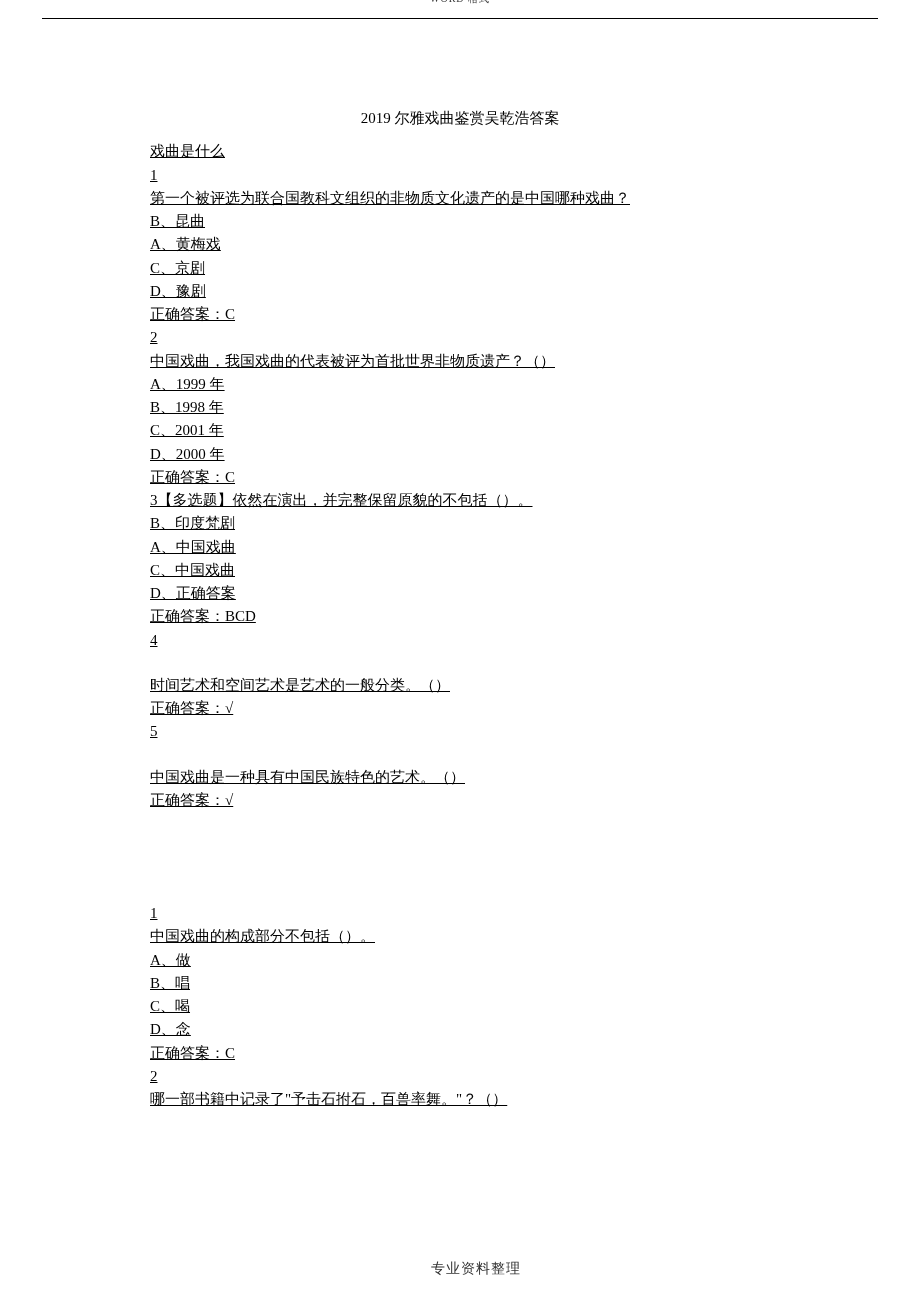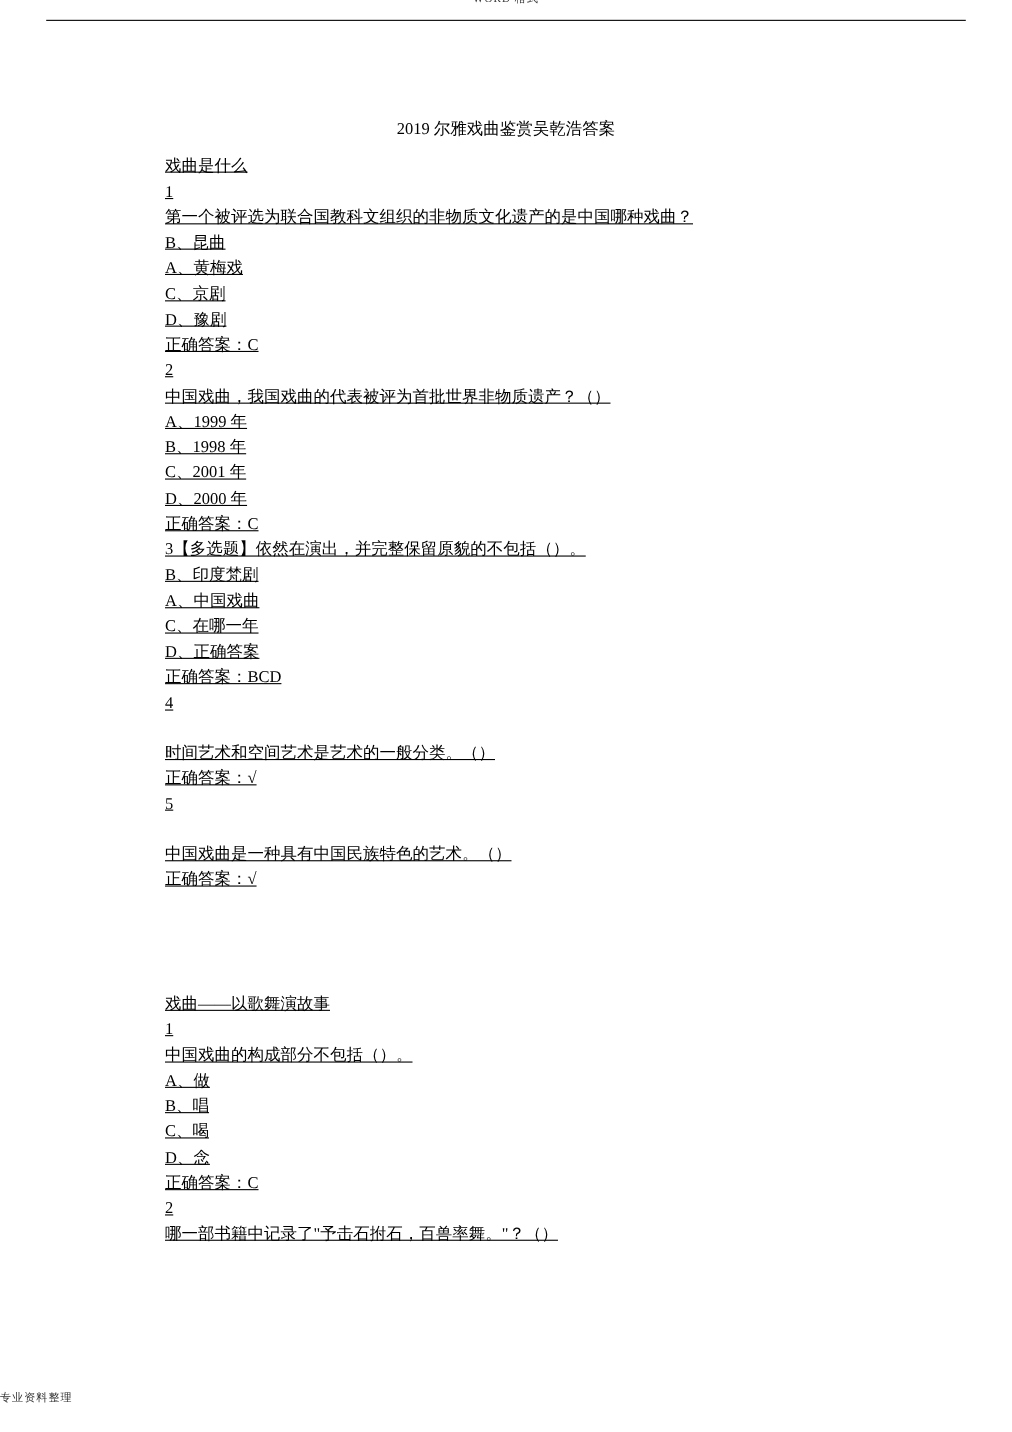--- a/index.html
+++ b/index.html
@@ -34,24 +34,25 @@
     font-size: 15px;
     margin-bottom: 10px;
   }
   .line { display: block; text-decoration: underline; }
   .spacer { height: 22px; }
   .big-spacer { height: 90px; }
   .footer {
     position: absolute;
     bottom: 16px;
     left: 0; right: 0;
-    text-align: left;
-    font-size: 10px;
+    text-align: center;
+    font-size: 14px;
     color: #333;
     letter-spacing: 1px;
+    padding-left: 32px;
   }
 </style>
 </head>
 <body>
 
 <div class="page">
 
   <div class="header-text">WORD 格式</div>
   <div class="top-rule"></div>
 
@@ -73,37 +74,36 @@
     <span class="line">中国戏曲，我国戏曲的代表被评为首批世界非物质遗产？（）</span>
     <span class="line">A、1999 年</span>
     <span class="line">B、1998 年</span>
     <span class="line">C、2001 年</span>
     <span class="line">D、2000 年</span>
     <span class="line">正确答案：C</span>
 
     <span class="line">3【多选题】依然在演出，并完整保留原貌的不包括（）。</span>
     <span class="line">B、印度梵剧</span>
     <span class="line">A、中国戏曲</span>
-    <span class="line">C、在哪一年</span>
+    <span class="line">C、中国戏曲</span>
     <span class="line">D、正确答案</span>
     <span class="line">正确答案：BCD</span>
 
     <span class="line">4</span>
     <div class="spacer"></div>
     <span class="line">时间艺术和空间艺术是艺术的一般分类。（）</span>
     <span class="line">正确答案：√</span>
 
     <span class="line">5</span>
     <div class="spacer"></div>
     <span class="line">中国戏曲是一种具有中国民族特色的艺术。（）</span>
     <span class="line">正确答案：√</span>
 
     <div class="big-spacer"></div>
 
-    <span class="line">戏曲——以歌舞演故事</span>
 
     <span class="line">1</span>
     <span class="line">中国戏曲的构成部分不包括（）。</span>
     <span class="line">A、做</span>
     <span class="line">B、唱</span>
     <span class="line">C、喝</span>
     <span class="line">D、念</span>
     <span class="line">正确答案：C</span>
 
     <span class="line">2</span>

